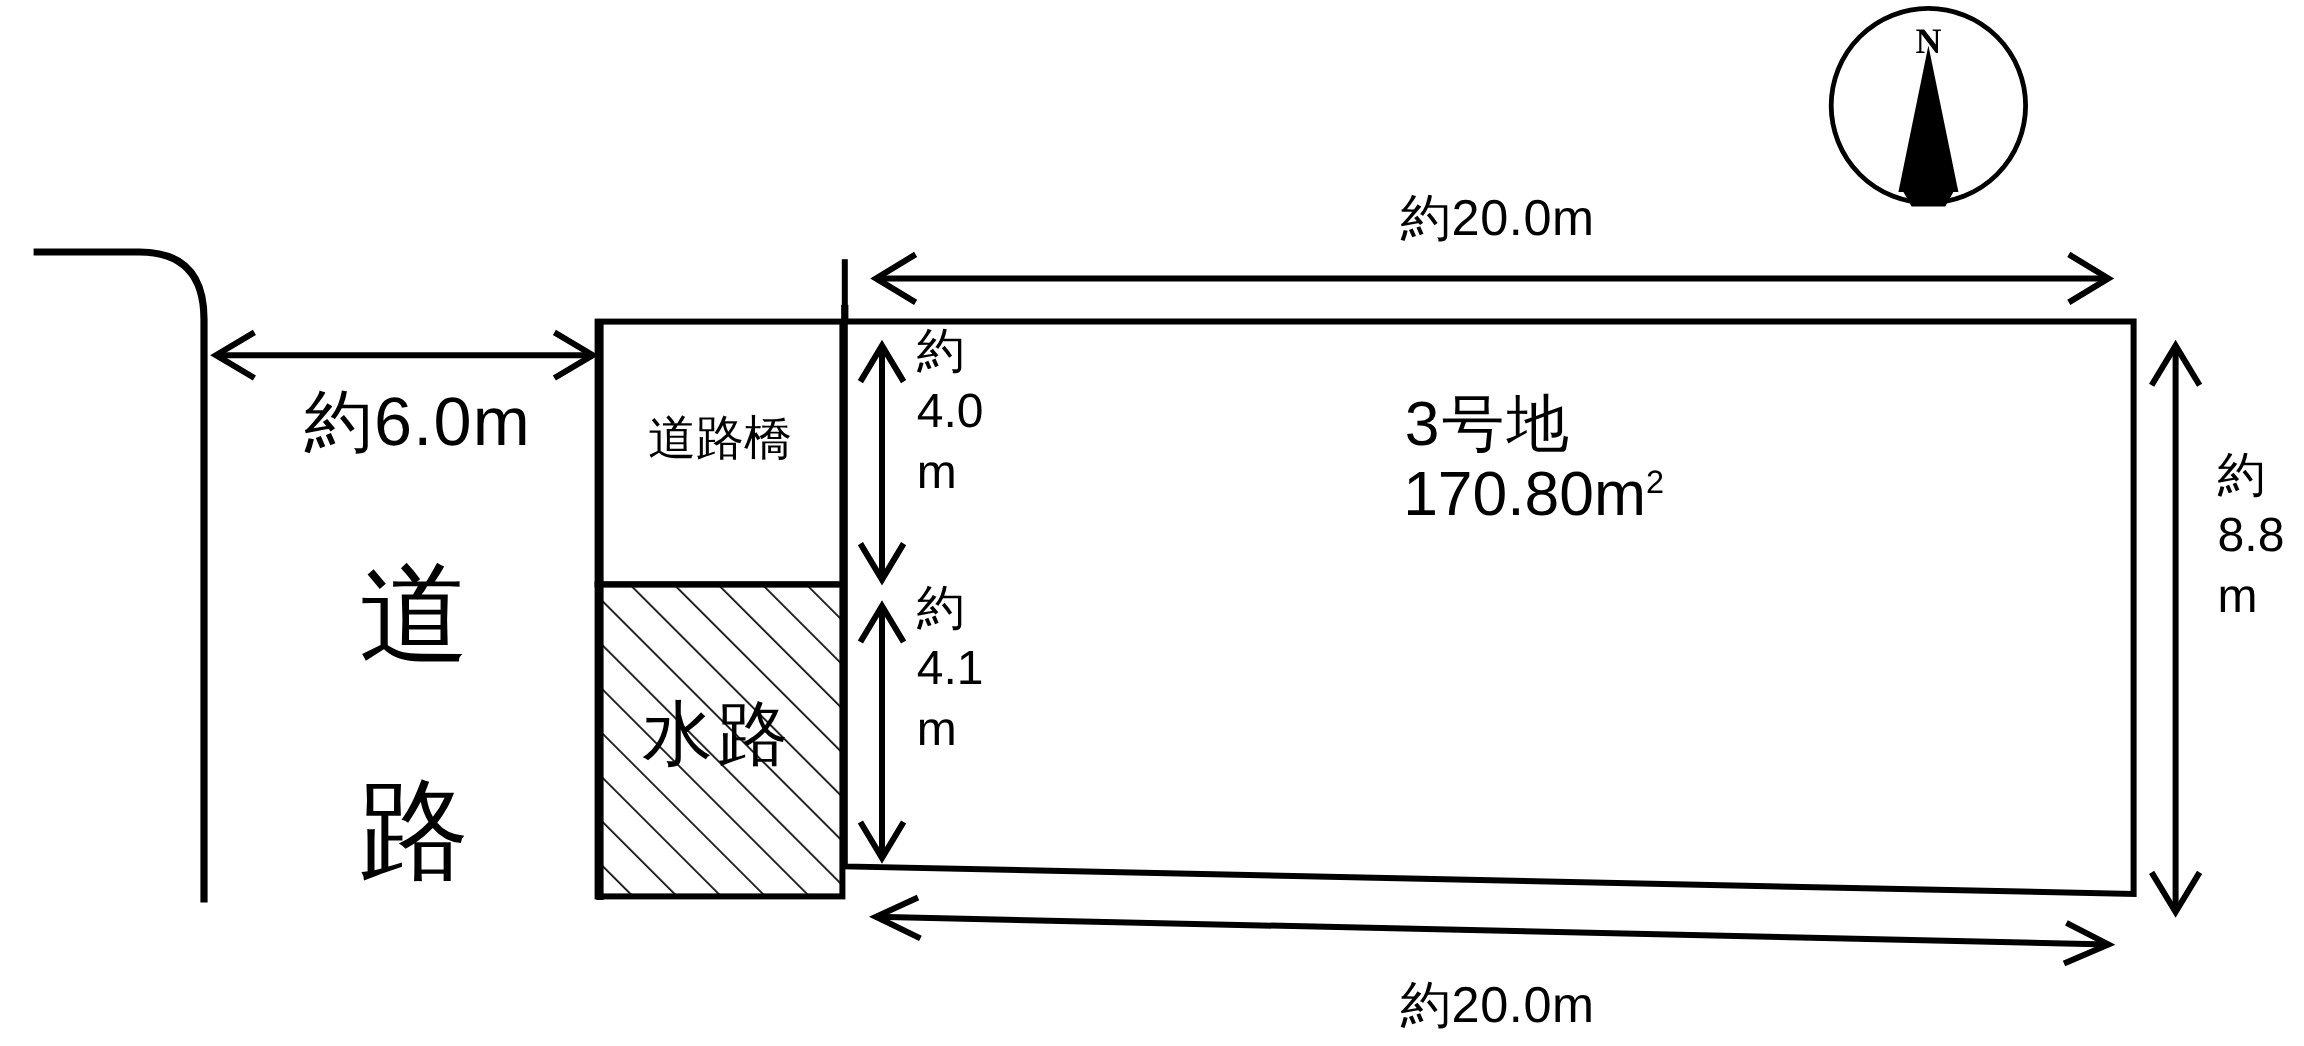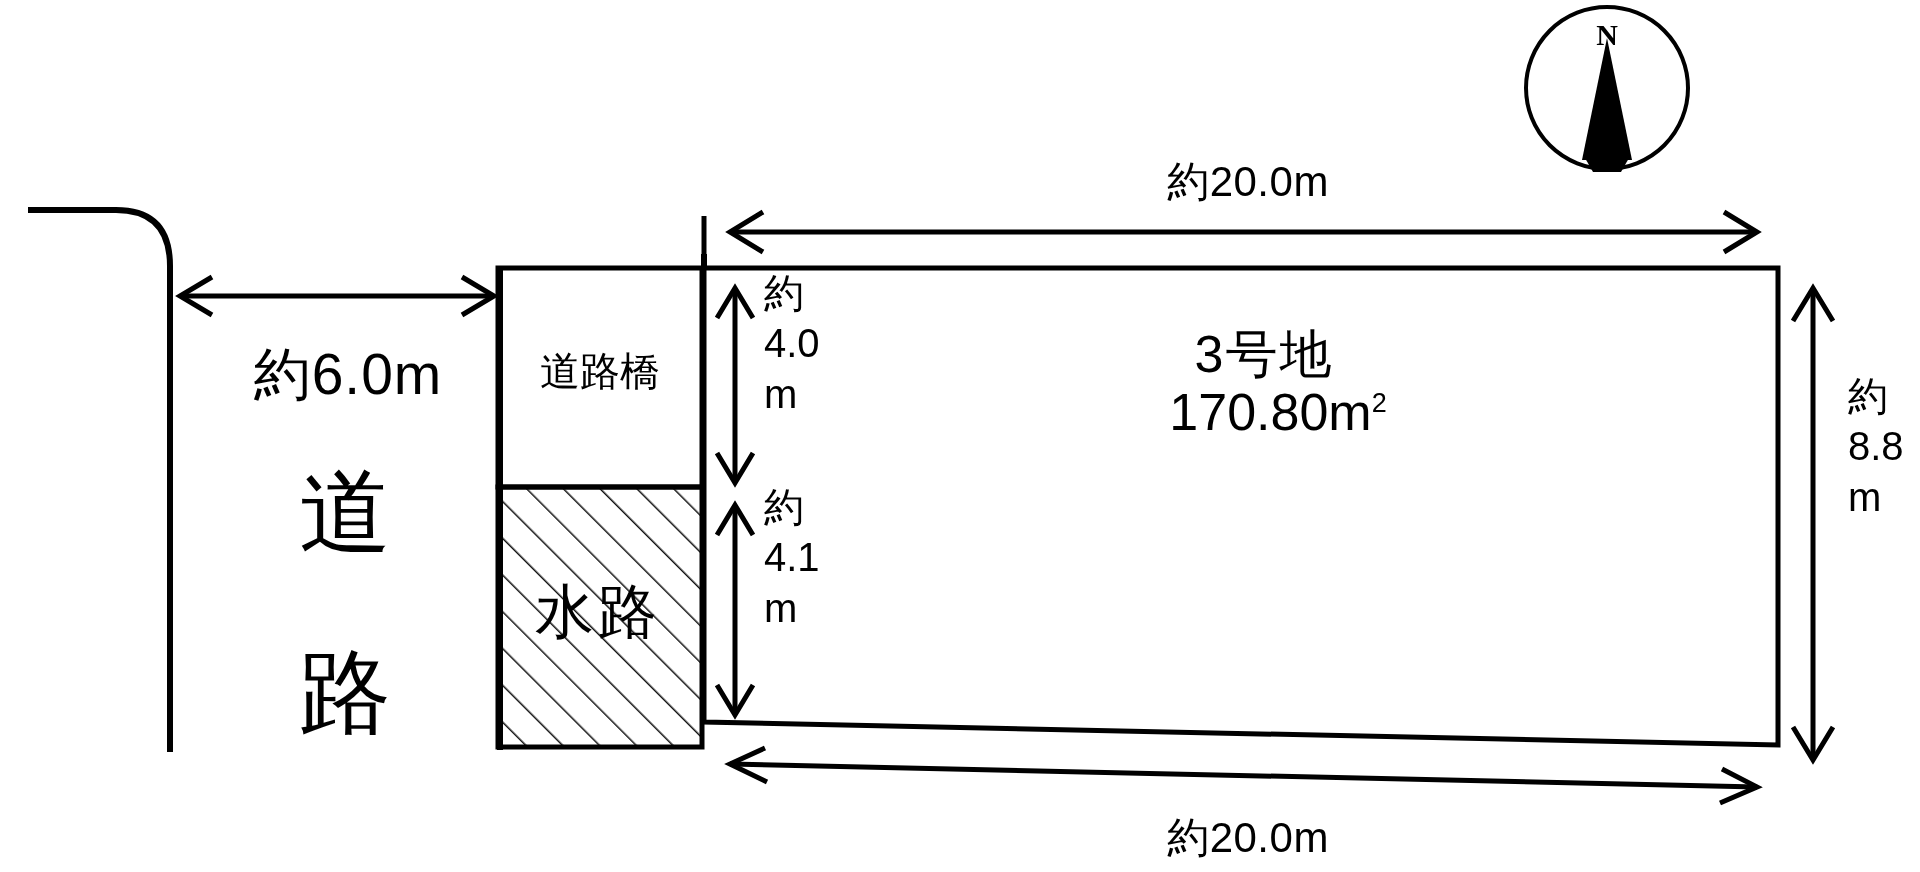--- a/index.html
+++ b/index.html
@@ -44,21 +44,21 @@
   #lbl-bottom-width { font-size:42px; letter-spacing:0.5px;}
 
   .stackdim{
     position:absolute;
     font-size:40px;
     line-height:1.26;
     text-align:left;
     white-space:pre-line;
   }
 
-  #lbl-plot-name    { font-size:52px; letter-spacing:2px;margin-left:24px;}
+  #lbl-plot-name    { font-size:52px; letter-spacing:2px;}
   #lbl-plot-area    { font-size:52px; letter-spacing:0px;}
   #lbl-plot-tsubo   { font-size:52px; letter-spacing:0px;}
   .sup{ font-size:0.52em; vertical-align:super; }
 
   #lbl-compass-n{
     font-size:30px;
     font-family:"Liberation Serif","DejaVu Serif",serif;
     font-weight:bold;
   }
 </style>
@@ -131,26 +131,26 @@
       <polyline points="717,685 735,715 753,685" fill="none" stroke="#000" stroke-width="5"></polyline>
     </g>
 
     <g>
       <circle cx="1607" cy="88" r="81" fill="#ffffff" stroke="#000000" stroke-width="4"></circle>
       <polygon points="1607,38 1582,160 1632,160" fill="#000000"></polygon>
       <polygon points="1585,158 1629,158 1621,172 1593,172" fill="#000000"></polygon>
     </g>
   </svg>
 
-  <div class="lbl ctr" id="lbl-road-width" style="left:348px; top:374px;">約6.0m</div>
+  <div class="lbl ctr" id="lbl-road-width" style="left:348px; top:352px;">約6.0m</div>
 
   <div class="lbl ctr" id="lbl-road-k1" style="left:345px; top:512px;">道</div>
   <div class="lbl ctr" id="lbl-road-k2" style="left:345px; top:692px;">路</div>
 
-  <div class="lbl ctr" id="lbl-bridge" style="left:600px; top:375px;font-family:Liberation Mono, monospace;">道路橋</div>
+  <div class="lbl ctr" id="lbl-bridge" style="left:600px; top:365px;">道路橋</div>
 
   <div class="lbl ctr" id="lbl-waterway" style="left:598px; top:612px;">水路</div>
 
   <div class="lbl ctr" id="lbl-top-width" style="left:1248px; top:182px;">約20.0m</div>
 
   <div class="lbl ctr" id="lbl-bottom-width" style="left:1248px; top:838px;">約20.0m</div>
 
   <div class="stackdim" style="left:764px; top:268px;">約
 4.0
 m</div>

